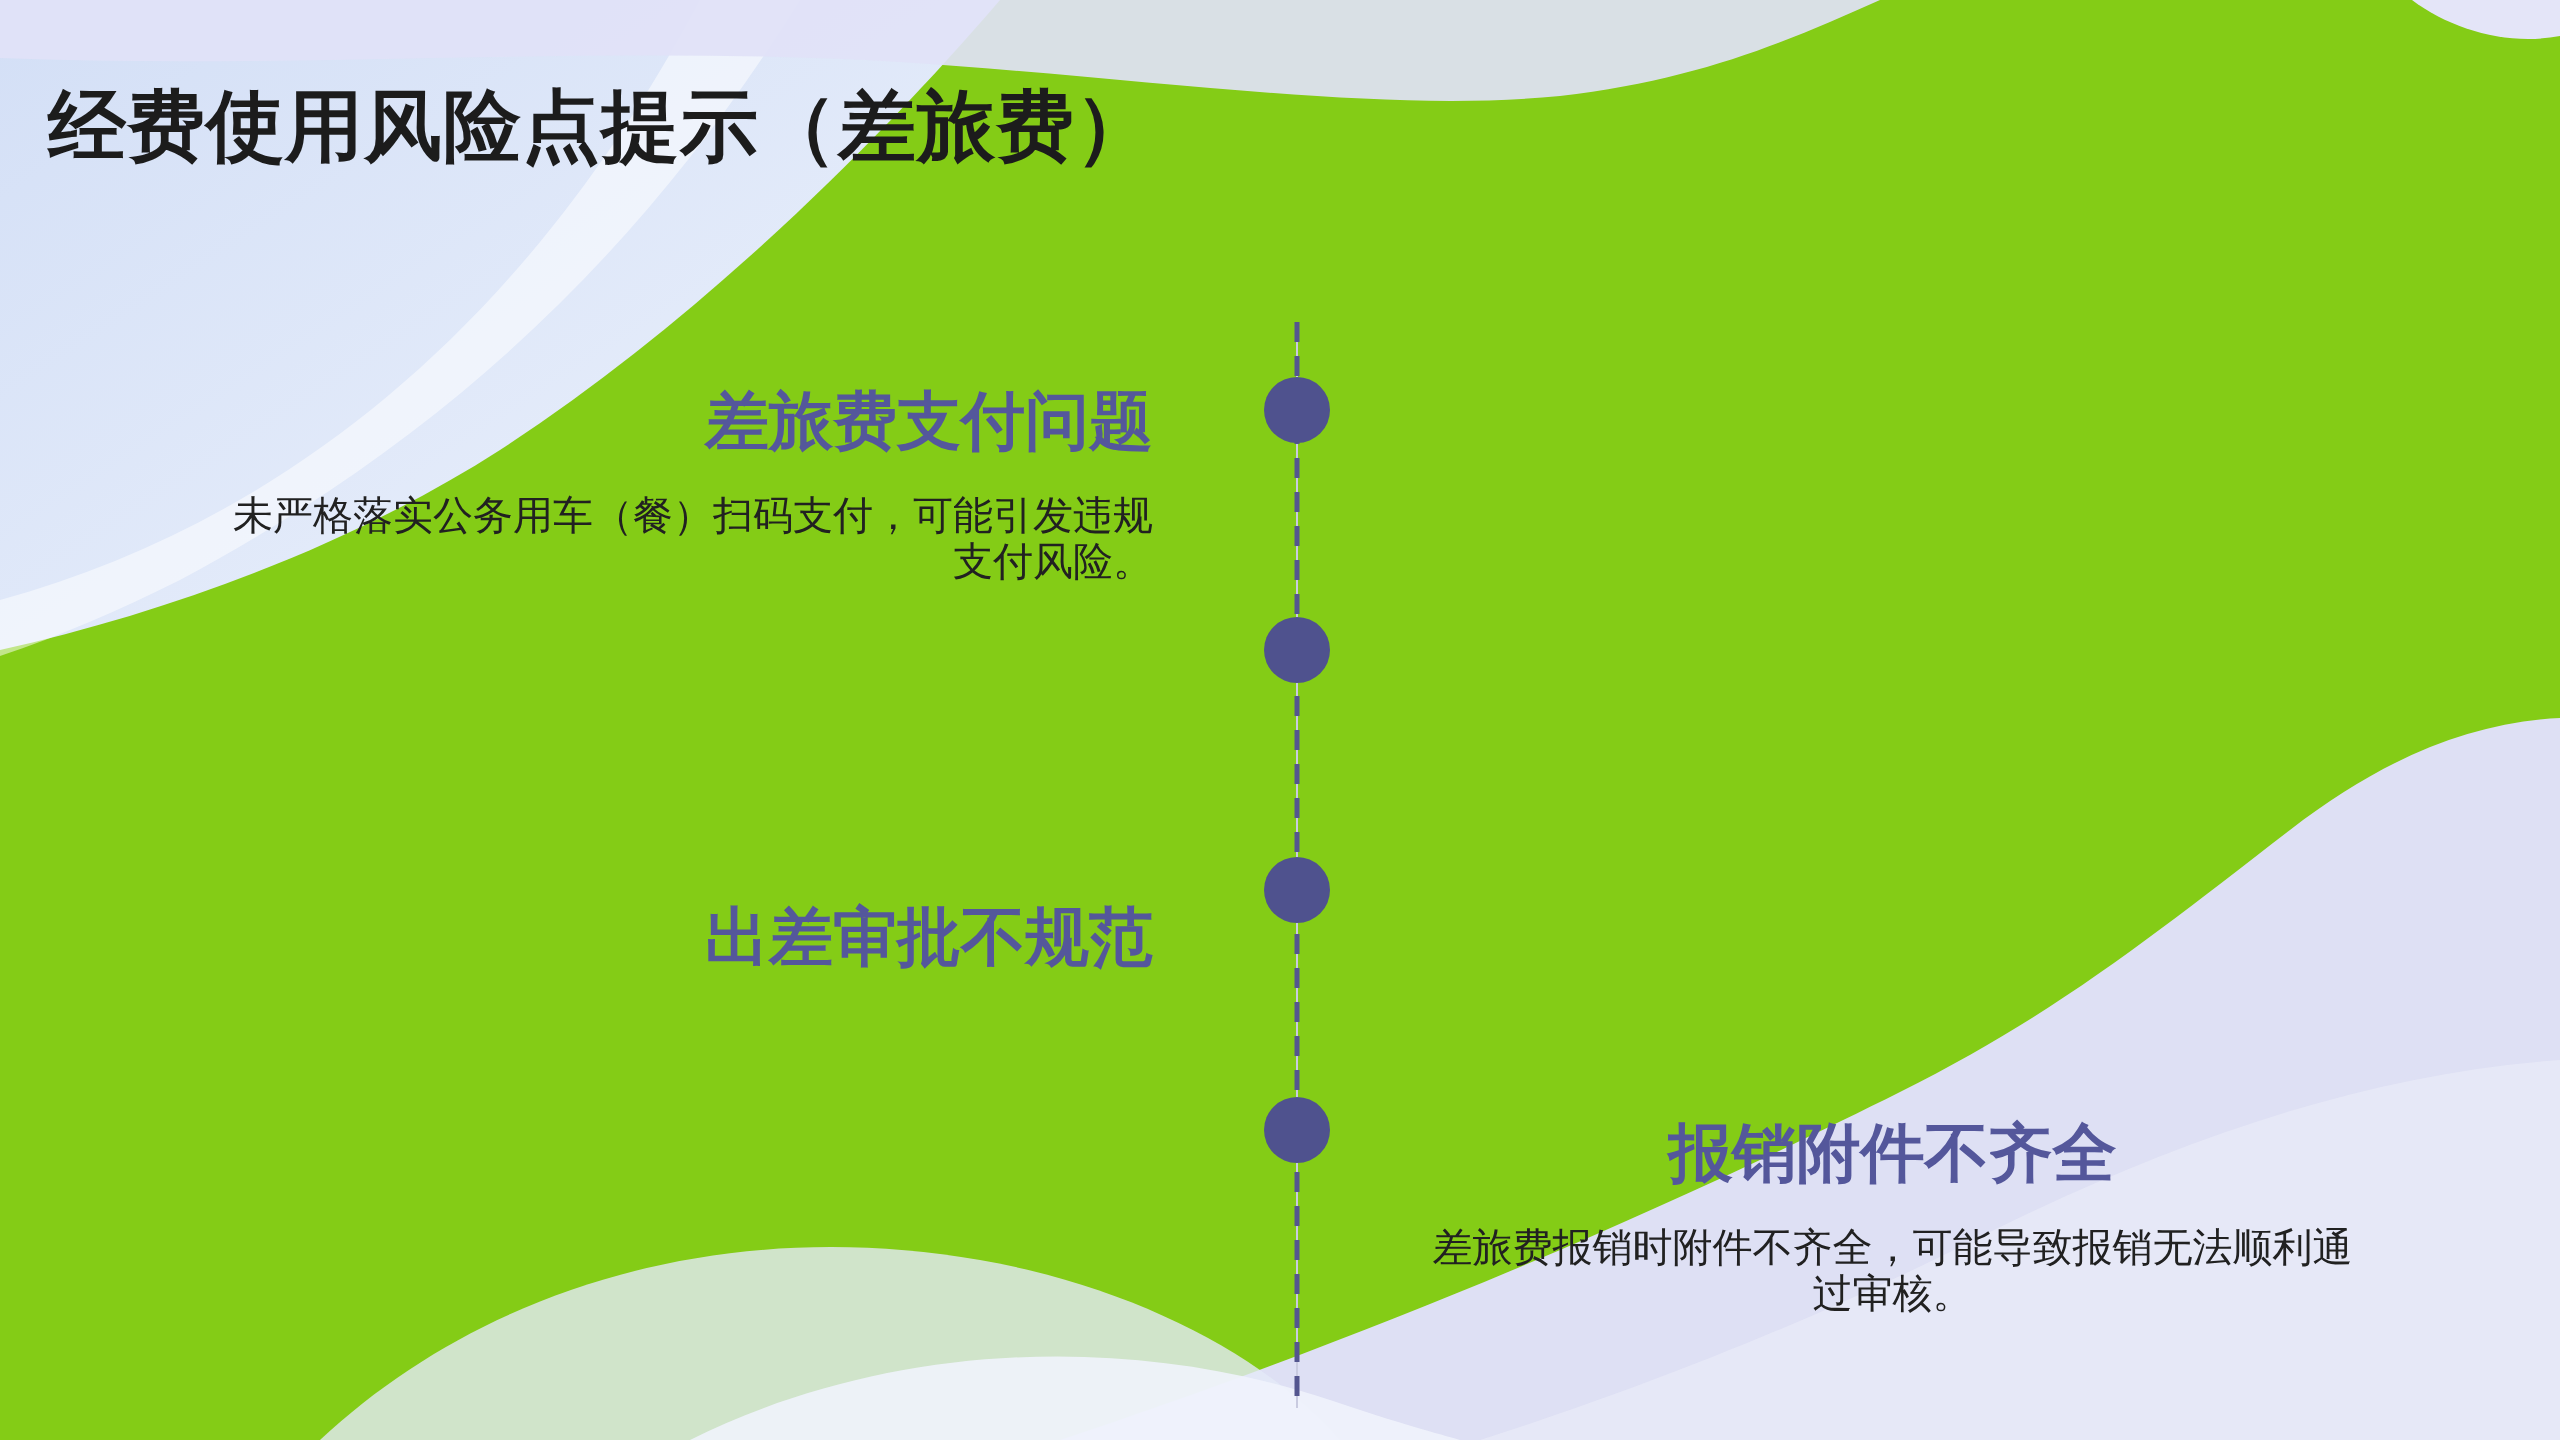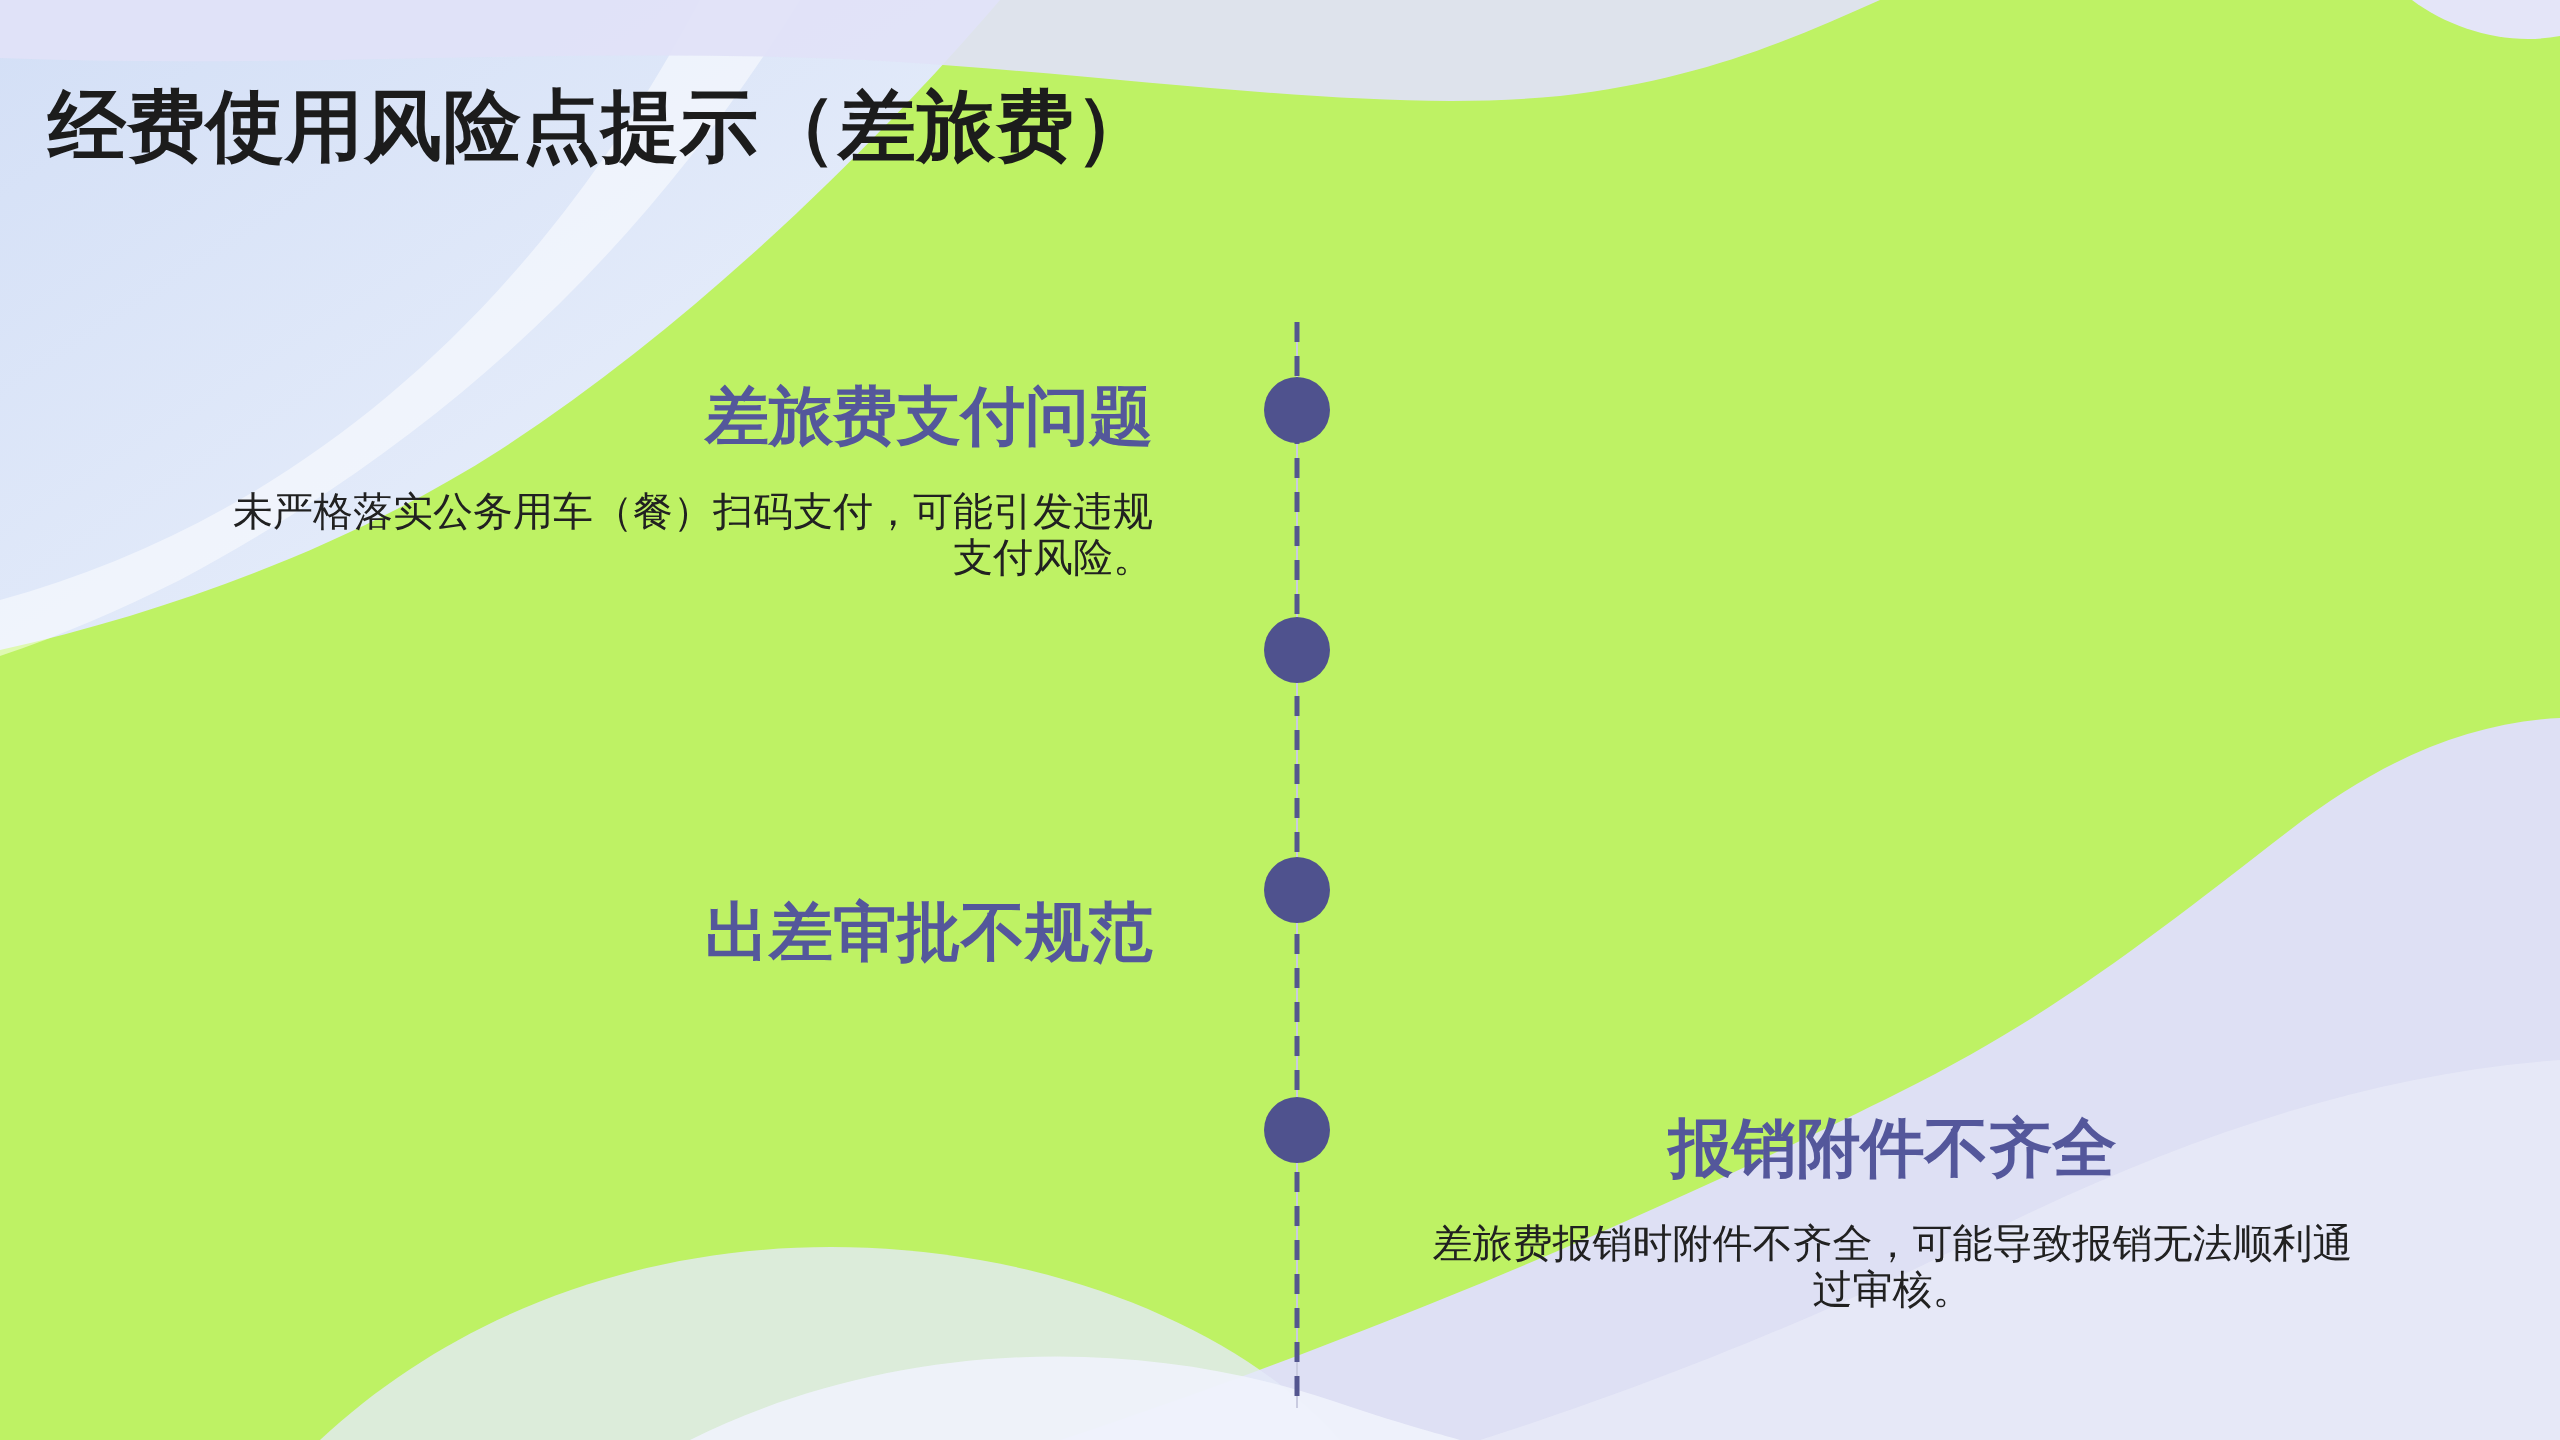--- a/index.html
+++ b/index.html
@@ -2,31 +2,31 @@
 <html style="--title_text: #1C1C1C; --heading_text: #54579B; --body_text: #212121; --timeline_dot: #4F528E; --timeline_dash: #54568F; --timeline_underlay: #C9CBE0; --bg_lavender: #E1E2F7; --bg_lavender_deep: #DEE0F4; --bg_blue: #D3DFF6;"><head>
 <meta charset="utf-8">
 <style>
   html,body{margin:0;padding:0;}
   body{
     width:2560px;height:1440px;
     background:#ffffff;
     font-family:"Liberation Sans","DejaVu Sans",sans-serif;
   }
   .slide{
-    position:relative;width:2560px;height:1440px;overflow:hidden;background:#bef264;
+    position:relative;width:2560px;height:1440px;overflow:hidden;background:#84cc16;
   }
   .bg-svg,.timeline-svg{
     position:absolute;left:0;top:0;width:2560px;height:1440px;pointer-events:none;
   }
   .slide-title{
     position:absolute;left:48px;top:80px;margin:0;
     font-size:78px;line-height:92px;font-weight:bold;
     color:var(--title_text,#1c1c1c);letter-spacing:1px;white-space:nowrap;
   }
-  .block{position:absolute;width:945px;font-family:Liberation Mono, monospace;}
+  .block{position:absolute;width:945px;}
   .block h2{
     margin:0 0 34px 0;
     font-size:64px;line-height:74px;font-weight:bold;
     color:var(--heading_text,#54579b);
   }
   .block p{
     margin:0;
     font-size:40px;line-height:46px;
     color:var(--body_text,#212121);
   }

